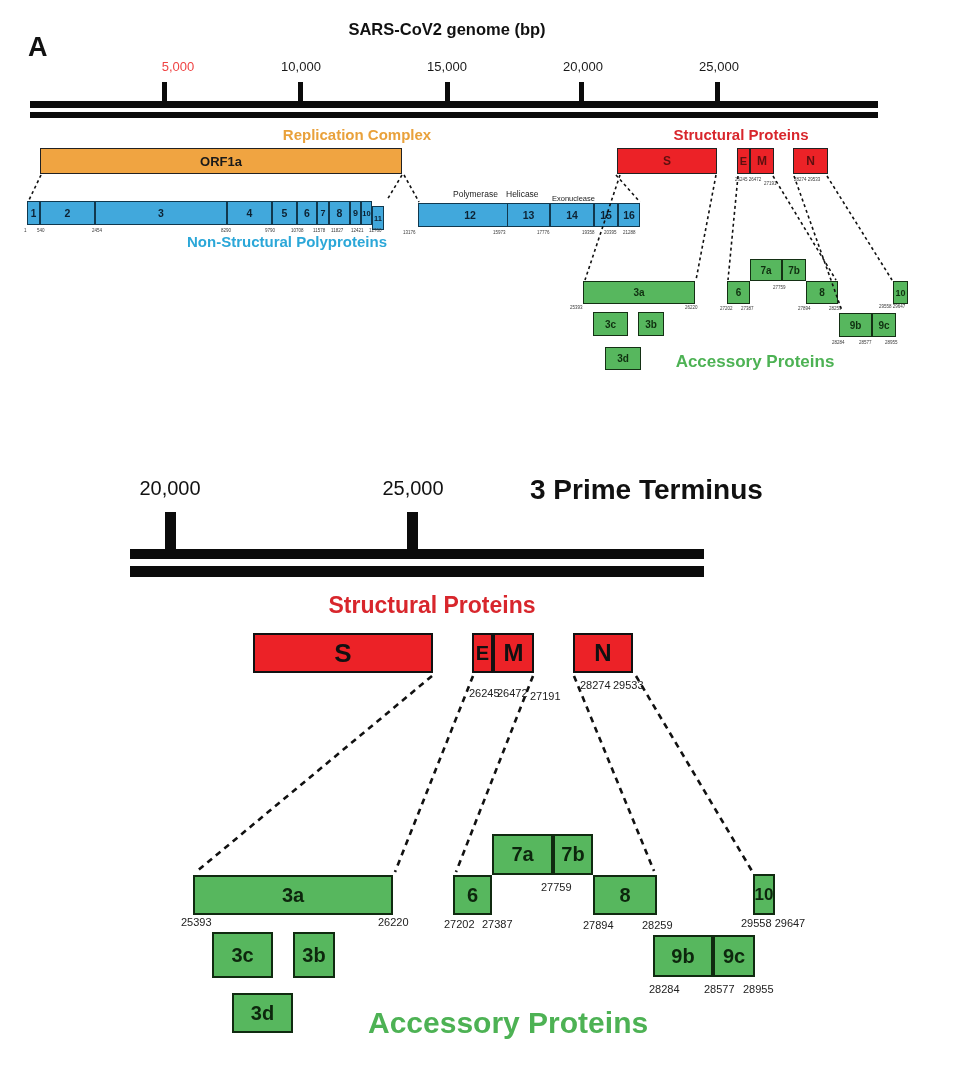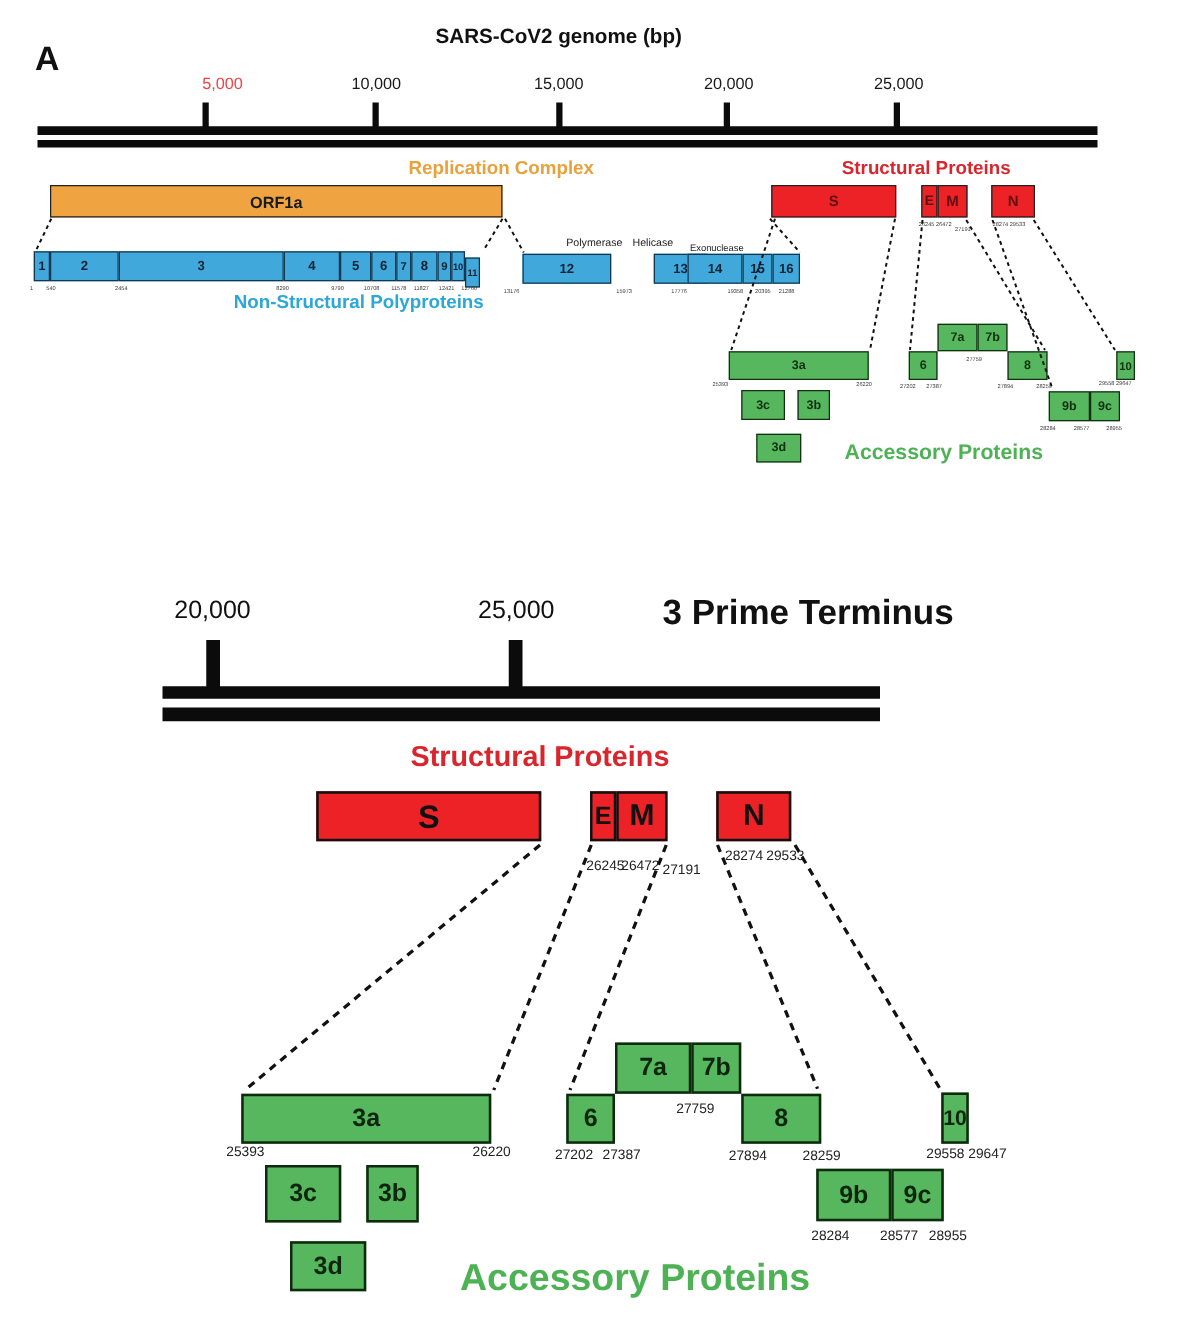--- a/index.html
+++ b/index.html
@@ -38,21 +38,21 @@
 
   <div class="tick" style="left:162px;top:82px;width:5px;height:20px;"></div>
   <div class="tick" style="left:298px;top:82px;width:5px;height:20px;"></div>
   <div class="tick" style="left:445px;top:82px;width:5px;height:20px;"></div>
   <div class="tick" style="left:579px;top:82px;width:5px;height:20px;"></div>
   <div class="tick" style="left:715px;top:82px;width:5px;height:20px;"></div>
 
   <div class="bar" style="left:30px;top:101px;width:848px;height:7px;"></div>
   <div class="bar" style="left:30px;top:112px;width:848px;height:6px;"></div>
 
-  <div class="hdr ctr" style="left:357px;top:126px;font-size:15px;color:#E9A13B;margin-left:44px;">Replication Complex</div>
+  <div class="hdr ctr" style="left:357px;top:126px;font-size:15px;color:#E9A13B;">Replication Complex</div>
   <div class="hdr ctr" style="left:741px;top:126px;font-size:15px;color:#D8262C;">Structural Proteins</div>
 
   <div class="box ob" style="left:40px;top:148px;width:362px;height:26px;font-size:13px;">ORF1a</div>
   <div class="box rb" style="left:617px;top:148px;width:100px;height:26px;font-size:12px;">S</div>
   <div class="box rb" style="left:737px;top:148px;width:13px;height:26px;font-size:11px;">E</div>
   <div class="box rb" style="left:750px;top:148px;width:24px;height:26px;font-size:12px;">M</div>
   <div class="box rb" style="left:793px;top:148px;width:35px;height:26px;font-size:12px;">N</div>
 
   <div class="t45" style="left:735px;top:177px;">26245 26472</div>
   <div class="t45" style="left:764px;top:181px;">27191</div>
@@ -67,22 +67,22 @@
   <div class="box bb" style="left:95px;top:201px;width:132px;height:24px;font-size:10.5px;">3</div>
   <div class="box bb" style="left:227px;top:201px;width:45px;height:24px;font-size:10.5px;">4</div>
   <div class="box bb" style="left:272px;top:201px;width:25px;height:24px;font-size:10.5px;">5</div>
   <div class="box bb" style="left:297px;top:201px;width:20px;height:24px;font-size:10.5px;">6</div>
   <div class="box bb" style="left:317px;top:201px;width:12px;height:24px;font-size:9px;">7</div>
   <div class="box bb" style="left:329px;top:201px;width:21px;height:24px;font-size:10.5px;">8</div>
   <div class="box bb" style="left:350px;top:201px;width:11px;height:24px;font-size:9px;">9</div>
   <div class="box bb" style="left:361px;top:201px;width:11px;height:24px;font-size:7.5px;">10</div>
   <div class="box bb" style="left:372px;top:206px;width:12px;height:24px;font-size:7.5px;">11</div>
 
-  <div class="box bb" style="left:418px;top:203px;width:71px;height:24px;font-size:10.5px;">12</div>
-  <div class="box bb" style="left:507px;top:203px;width:43px;height:24px;font-size:10.5px;margin-left:16px;">13</div>
+  <div class="box bb" style="left:418px;top:203px;width:104px;height:24px;font-size:10.5px;">12</div>
+  <div class="box bb" style="left:507px;top:203px;width:43px;height:24px;font-size:10.5px;">13</div>
   <div class="box bb" style="left:550px;top:203px;width:44px;height:24px;font-size:10.5px;">14</div>
   <div class="box bb" style="left:594px;top:203px;width:24px;height:24px;font-size:10.5px;">15</div>
   <div class="box bb" style="left:618px;top:203px;width:22px;height:24px;font-size:10.5px;">16</div>
 
   <div class="t45" style="left:24px;top:228px;">1</div>
   <div class="t45" style="left:37px;top:228px;">540</div>
   <div class="t45" style="left:92px;top:228px;">2454</div>
   <div class="t45" style="left:221px;top:228px;">8290</div>
   <div class="t45" style="left:265px;top:228px;">9790</div>
   <div class="t45" style="left:291px;top:228px;">10708</div>

